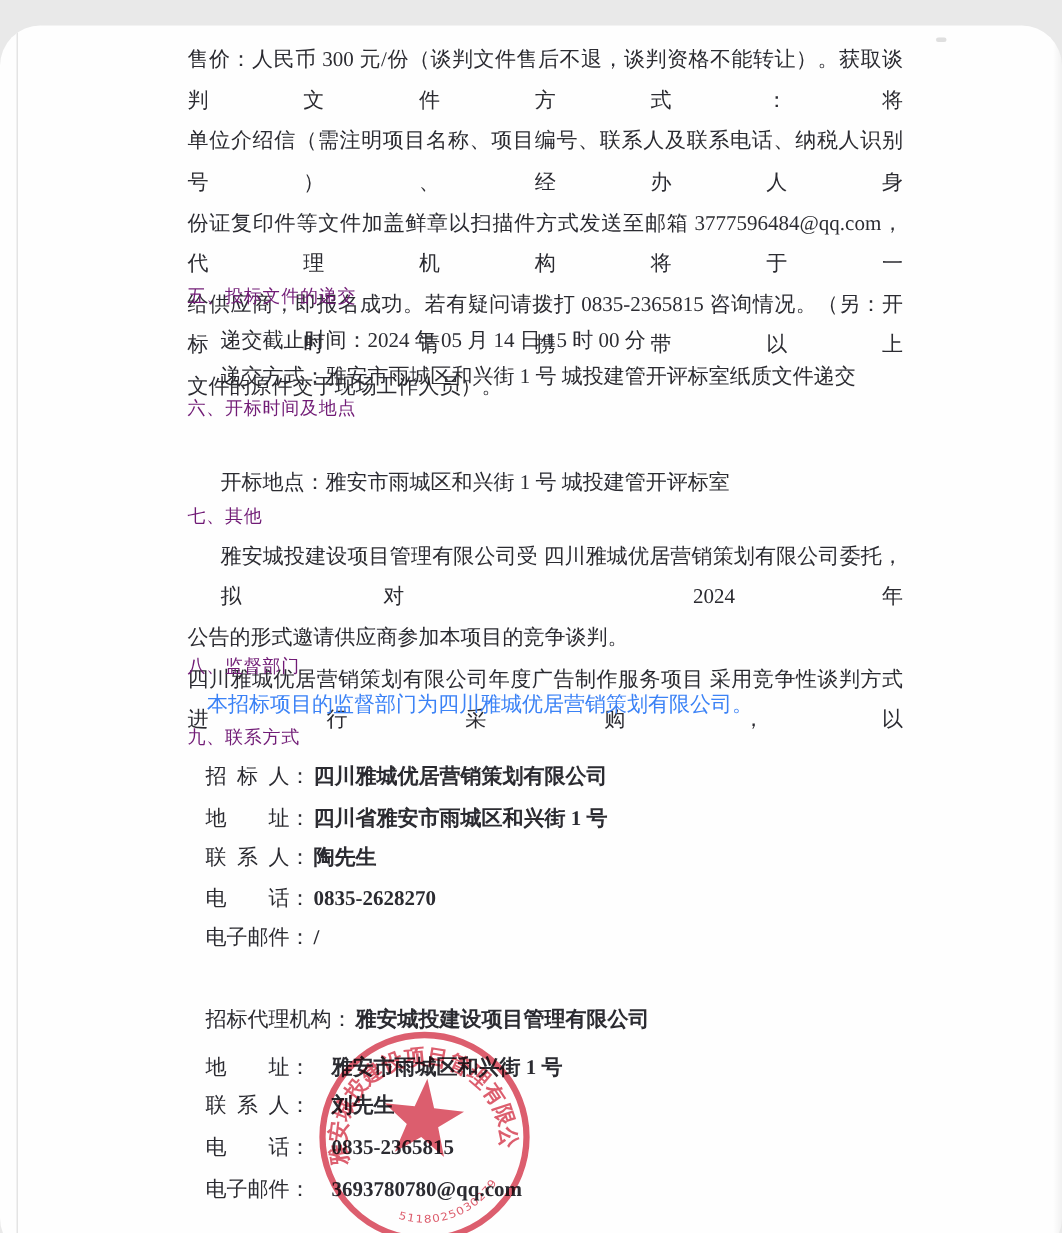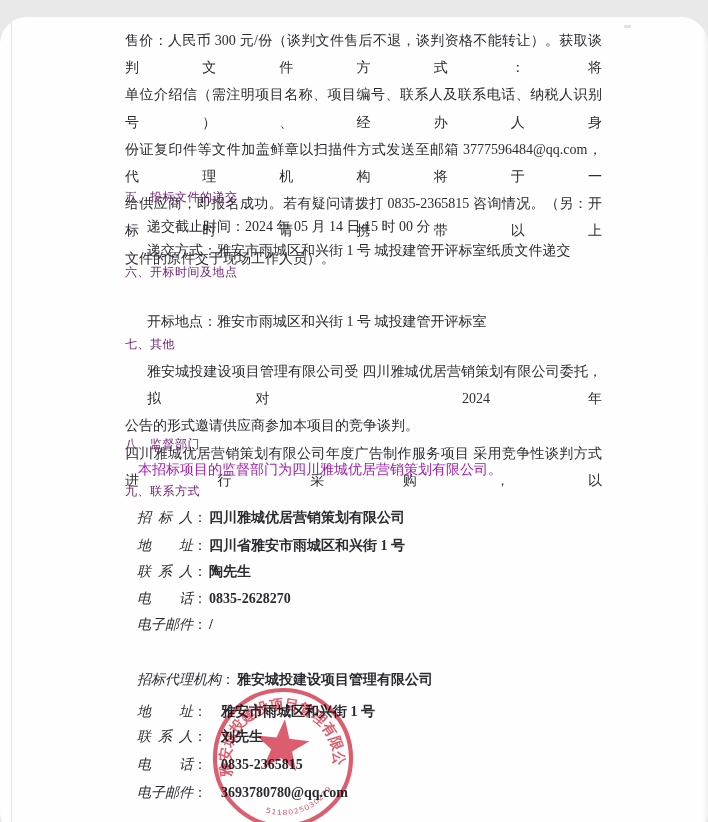--- a/index.html
+++ b/index.html
@@ -8,29 +8,29 @@
     background:#fefefe;overflow:hidden;
     font-family:"Liberation Serif","DejaVu Serif",serif;
     color:#2b2b31;
     border-radius:27px;
   }
   .scan-edge-left{position:absolute;left:11px;top:0;width:1px;height:822px;background:#e4e4e4;}
   .scan-edge-right{position:absolute;right:0;top:0;width:6px;height:822px;background:linear-gradient(to right,rgba(0,0,0,0),rgba(0,0,0,0.05));}
   .scan-dot{position:absolute;left:624px;top:8px;width:7px;height:3px;background:#c9c9c9;border-radius:2px;opacity:.6;}
 
   .abs{position:absolute;}
-  .body-text{font-size:14px;color:#a21caf;}
+  .body-text{font-size:14px;color:#3b82f6;}
   .para{left:125px;width:477px;line-height:27.2px;font-size:14px;}
   .jline{text-align:justify;text-align-last:justify;}
   .jline.last{text-align-last:left;}
   .jline.indent1{padding-left:22px;}
   .heading{left:125px;font-size:12px;font-weight:normal;color:#701a75;letter-spacing:.5px;}
   .subline{left:147px;font-size:14px;}
   .crow{left:137px;font-size:14px;white-space:nowrap;}
-  .clabel{display:inline-block;width:56px;text-align:justify;text-align-last:justify;font-style:italic;}
+  .clabel{display:inline-block;width:56px;text-align:justify;text-align-last:justify;}
   .clabel.wide{width:auto;text-align-last:auto;}
   .cval{margin-left:2px;font-weight:bold;}
   .cval.gap{margin-left:14px;}
   .colon{display:inline-block;}
 
   .stamp{
     position:absolute;left:207px;top:665px;width:152px;height:152px;
     mix-blend-mode:multiply;opacity:.88;
   }
 </style>

